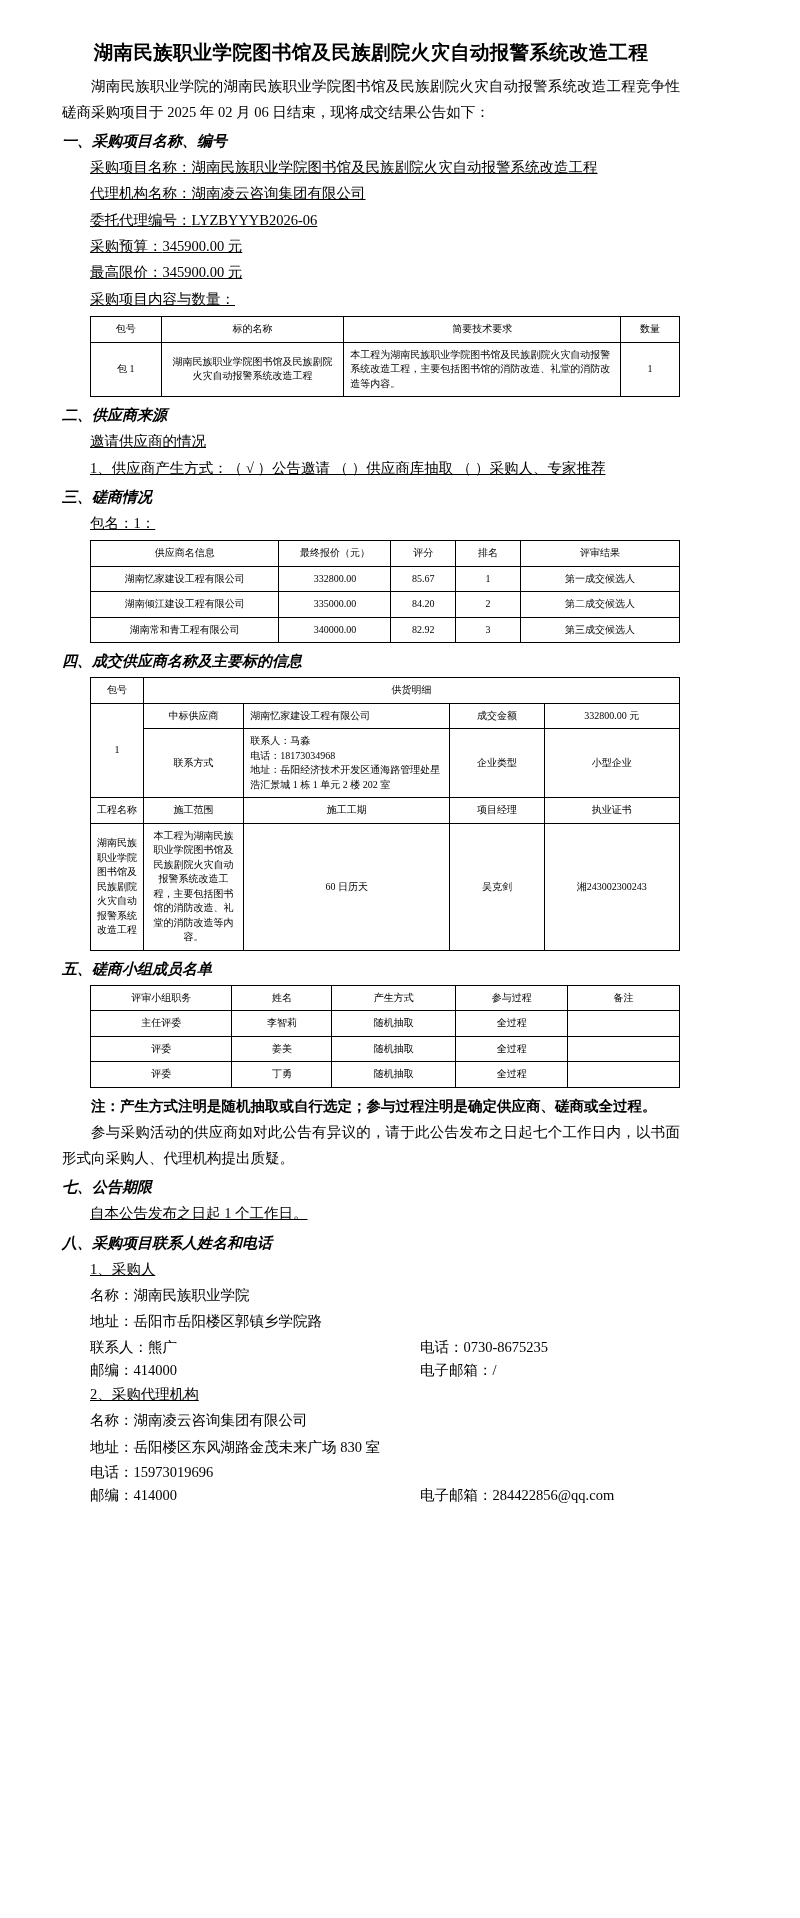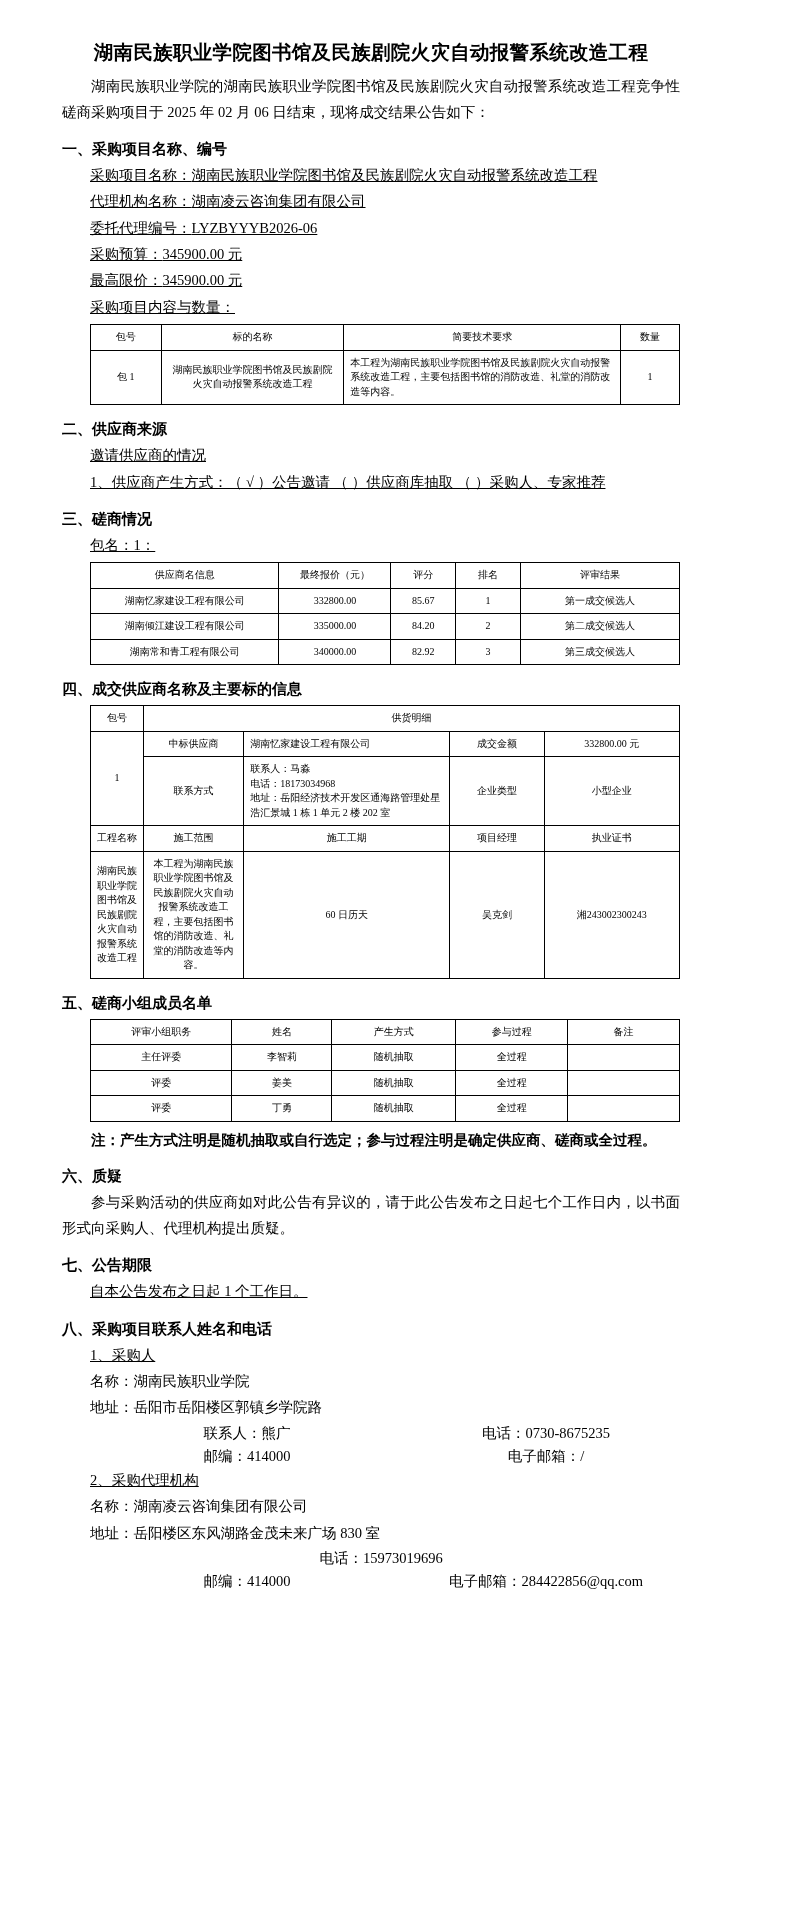--- a/index.html
+++ b/index.html
@@ -30,23 +30,24 @@
   }
   .doc-title .line2 { display: block; }
   p.para {
     margin: 0 0 2px 0;
     text-indent: 2em;
     text-align: justify;
     line-height: 1.75;
   }
   .sec-title {
     font-weight: bold;
-    margin: 12px 0 2px 0;
+    margin: 4px 0 2px 0;
     text-indent: 0;
     font-size: 15px;
+    font-style: italic;
   }
   .indent1 { margin-left: 28px; text-decoration: underline; }
   .indent2 { margin-left: 28px; }
   .row-line {
     margin: 0 0 1px 0;
     line-height: 1.75;
   }
   table {
     border-collapse: collapse;
     width: 100%;
@@ -66,22 +67,21 @@
   .tbl-wrap.inset { margin-left: 28px; width: calc(100% - 28px); }
   .cell-left { text-align: left !important; }
   .note {
     text-indent: 2em;
     margin: 2px 0 2px 0;
     line-height: 1.7;
     font-weight: bold;
   }
   .contact-grid {
     display: flex;
-    margin-left: 20px;
-    text-align: center;
+    margin-left: 28px;
   }
   .contact-grid .c1 { width: 330px; }
   .contact-grid .c2 { flex: 1; }
 </style>
 </head>
 <body>
 
 <div class="page">
 
   <div class="doc-title">
@@ -284,21 +284,20 @@
           <td>随机抽取</td>
           <td>全过程</td>
           <td></td>
         </tr>
       </tbody>
     </table>
   </div>
 
   <div class="note">注：产生方式注明是随机抽取或自行选定；参与过程注明是确定供应商、磋商或全过程。</div>
 
-  <div class="sec-title">六、质疑</div>
   <p class="para">参与采购活动的供应商如对此公告有异议的，请于此公告发布之日起七个工作日内，以书面形式向采购人、代理机构提出质疑。</p>
 
   <div class="sec-title">七、公告期限</div>
   <div class="indent1">
     <div class="row-line">自本公告发布之日起 1 个工作日。</div>
   </div>
 
   <div class="sec-title">八、采购项目联系人姓名和电话</div>
 
   <div class="indent1">

